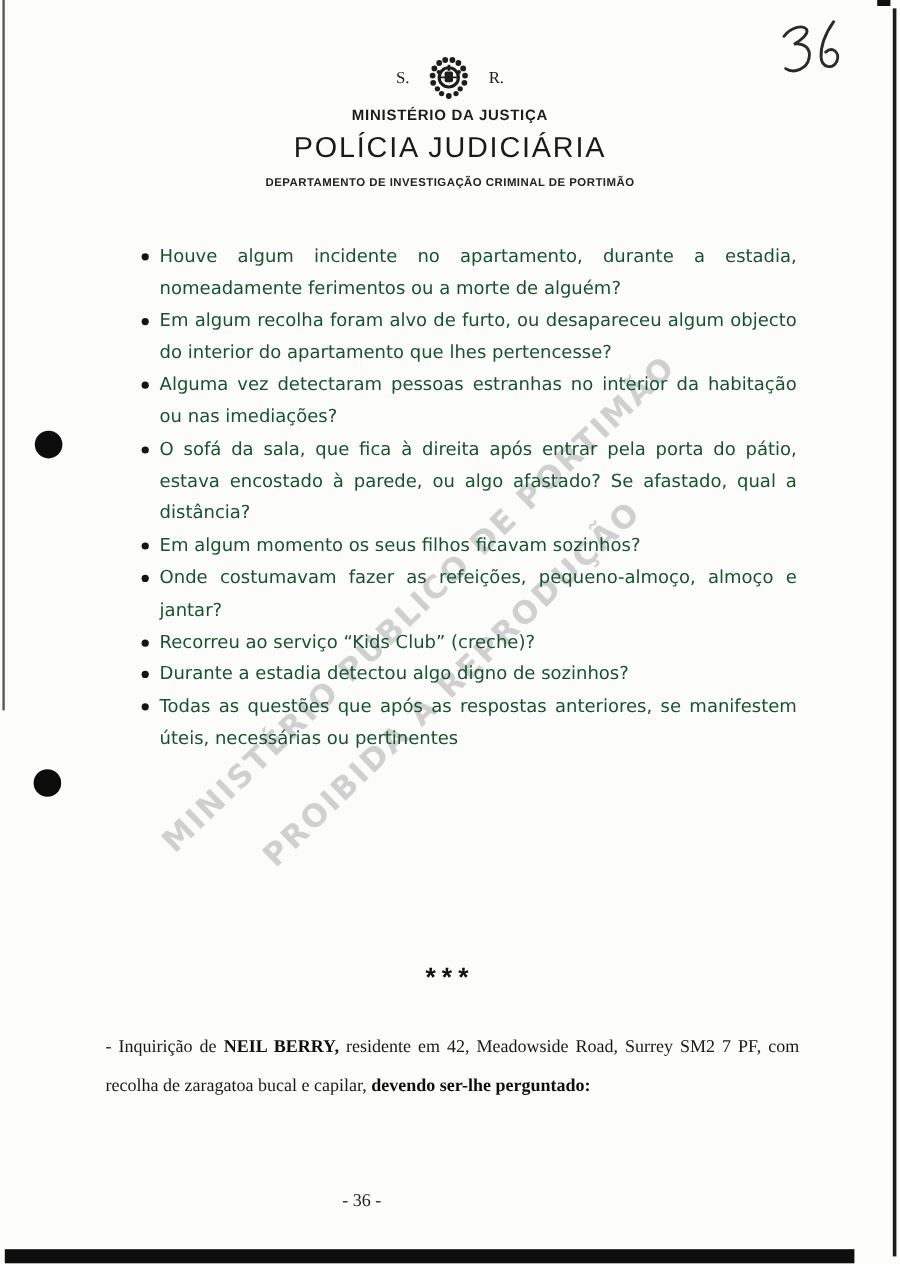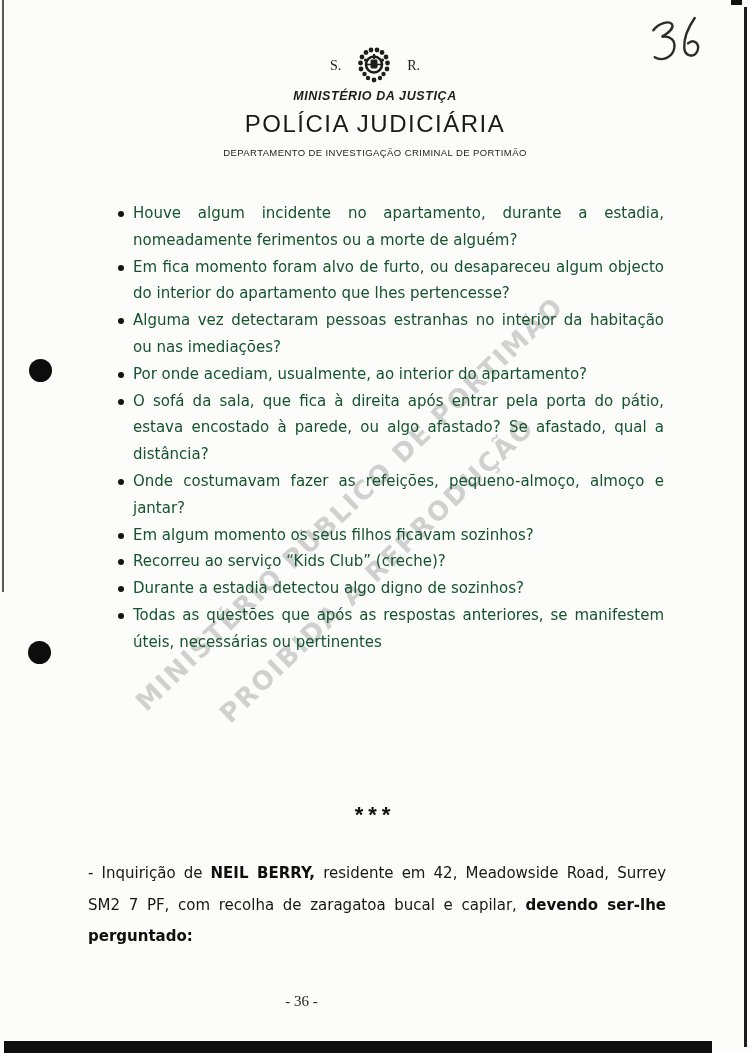--- a/index.html
+++ b/index.html
@@ -35,50 +35,50 @@
   
   .handwritten { position: absolute; left: 646px; top: 16px; z-index: 4; transform: rotate(-3deg); }
   .handwritten svg path { stroke: #2b2b2b; stroke-width: 2.4; fill: none; stroke-linecap: round; }
 
   
   header { position: absolute; left: 0; top: 46px; width: 750px; text-align: center; z-index: 2; }
   .sr-row { display: flex; align-items: center; justify-content: center; gap: 13px; height: 40px; }
   .sr-initial { font-family: "Liberation Serif", serif; font-size: 14px; color: #1d1d1d; }
   .ministry {
     margin-top: 3px; font-family: "Liberation Sans", sans-serif;
-    font-size: 12.5px; font-weight: 600; letter-spacing: .6px; color: #1c1c1c; font-style: italic;
+    font-size: 12.5px; font-weight: 600; letter-spacing: .6px; color: #1c1c1c;
   }
   .org-title {
     margin-top: 7px; font-family: "Liberation Sans", sans-serif;
     font-size: 24px; font-weight: 500; letter-spacing: 1.5px; color: #1a1a1a;
   }
   .department {
     margin-top: 9px; font-family: "Liberation Sans", sans-serif;
-    font-size: 9.5px; font-weight: 400; letter-spacing: .4px; color: #222;
+    font-size: 9.5px; font-weight: 700; letter-spacing: .4px; color: #222;
   }
 
   
   ul.questions {
     position: absolute; left: 133px; right: 86px; top: 200px; z-index: 2;
     margin: 0; padding: 0; list-style: none;
     font-size: 15px; line-height: 26.8px; text-align: justify; color: #14532d;
   }
   ul.questions li { position: relative; margin: 0; }
   ul.questions li::before {
     content: ""; position: absolute; left: -15px; top: 11px;
     width: 6px; height: 6px; border-radius: 50%; background: #141414;
   }
   .separator {
     position: absolute; left: 0; top: 802px; width: 750px; text-align: center; z-index: 2;
     font-family: "Liberation Sans", sans-serif; font-size: 22px; font-weight: bold;
     letter-spacing: 5px; color: #111;
   }
   p.closing {
     position: absolute; left: 88px; right: 84px; top: 858px; z-index: 2;
-    margin: 0; font-size: 15px; line-height: 31.5px; text-align: justify; color: #171717;
+    margin: 0; font-size: 15px; line-height: 31.5px; text-align: justify; color: #171717; font-family: Liberation Serif, serif;
   }
   p.closing strong { font-weight: bold; color: #0f0f0f; }
   .page-number {
     position: absolute; left: 0; top: 993px; width: 603px; text-align: center; z-index: 2;
     font-family: "Liberation Serif", serif; font-size: 15px; color: #1f1f1f;
   }
 </style>
 </head>
 <body>
 
@@ -131,26 +131,25 @@
       </svg>
       <span class="sr-initial">R.</span>
     </div>
     <div class="ministry">MINISTÉRIO DA JUSTIÇA</div>
     <div class="org-title">POLÍCIA JUDICIÁRIA</div>
     <div class="department">DEPARTAMENTO DE INVESTIGAÇÃO CRIMINAL DE PORTIMÃO</div>
   </header>
 
   <ul class="questions">
       <li>Houve algum incidente no apartamento, durante a estadia, nomeadamente ferimentos ou a morte de alguém?</li>
-      <li>Em fica momento foram alvo de furto, ou desapareceu algum objecto do interior do apartamento que lhes pertencesse?</li>
+      <li>Em algum recolha foram alvo de furto, ou desapareceu algum objecto do interior do apartamento que lhes pertencesse?</li>
       <li>Alguma vez detectaram pessoas estranhas no interior da habitação ou nas imediações?</li>
-      <li>Por onde acediam, usualmente, ao interior do apartamento?</li>
       <li>O sofá da sala, que fica à direita após entrar pela porta do pátio, estava encostado à parede, ou algo afastado? Se afastado, qual a distância?</li>
+      <li>Em algum momento os seus filhos ficavam sozinhos?</li>
       <li>Onde costumavam fazer as refeições, pequeno-almoço, almoço e jantar?</li>
-      <li>Em algum momento os seus filhos ficavam sozinhos?</li>
       <li>Recorreu ao serviço “Kids Club” (creche)?</li>
       <li>Durante a estadia detectou algo digno de sozinhos?</li>
       <li>Todas as questões que após as respostas anteriores, se manifestem úteis, necessárias ou pertinentes</li>
     </ul>
 
   <div class="separator">***</div>
 
   <p class="closing"><span>- Inquirição de </span><strong>NEIL BERRY,</strong><span> residente em 42, Meadowside Road, Surrey SM2 7 PF, com recolha de zaragatoa bucal e capilar, </span><strong>devendo ser-lhe perguntado:</strong></p>
 
   <div class="page-number">- 36 -</div>

